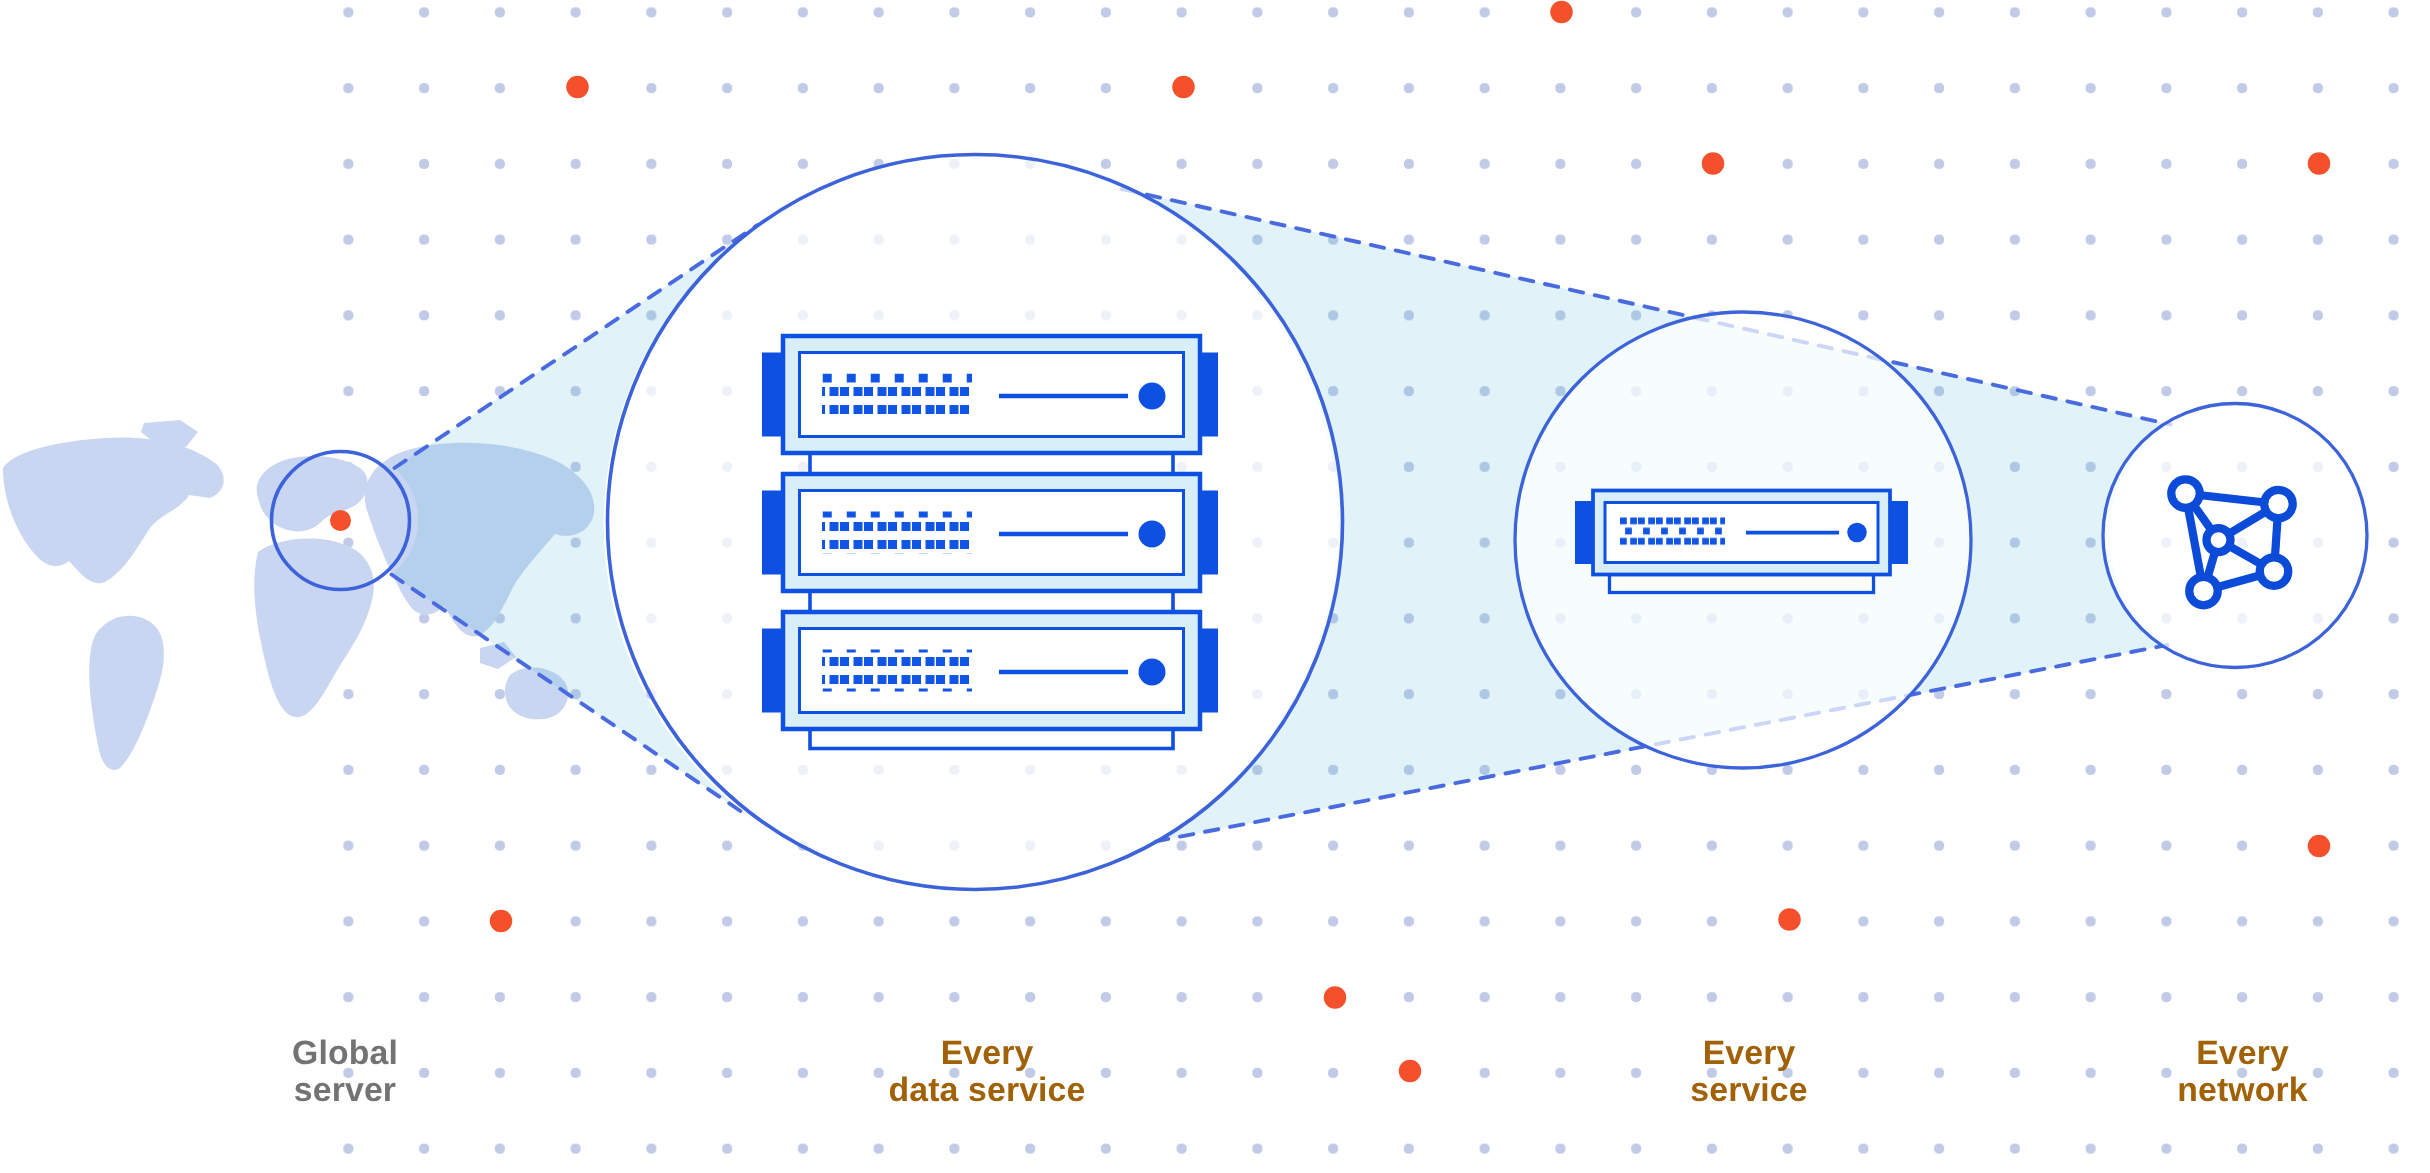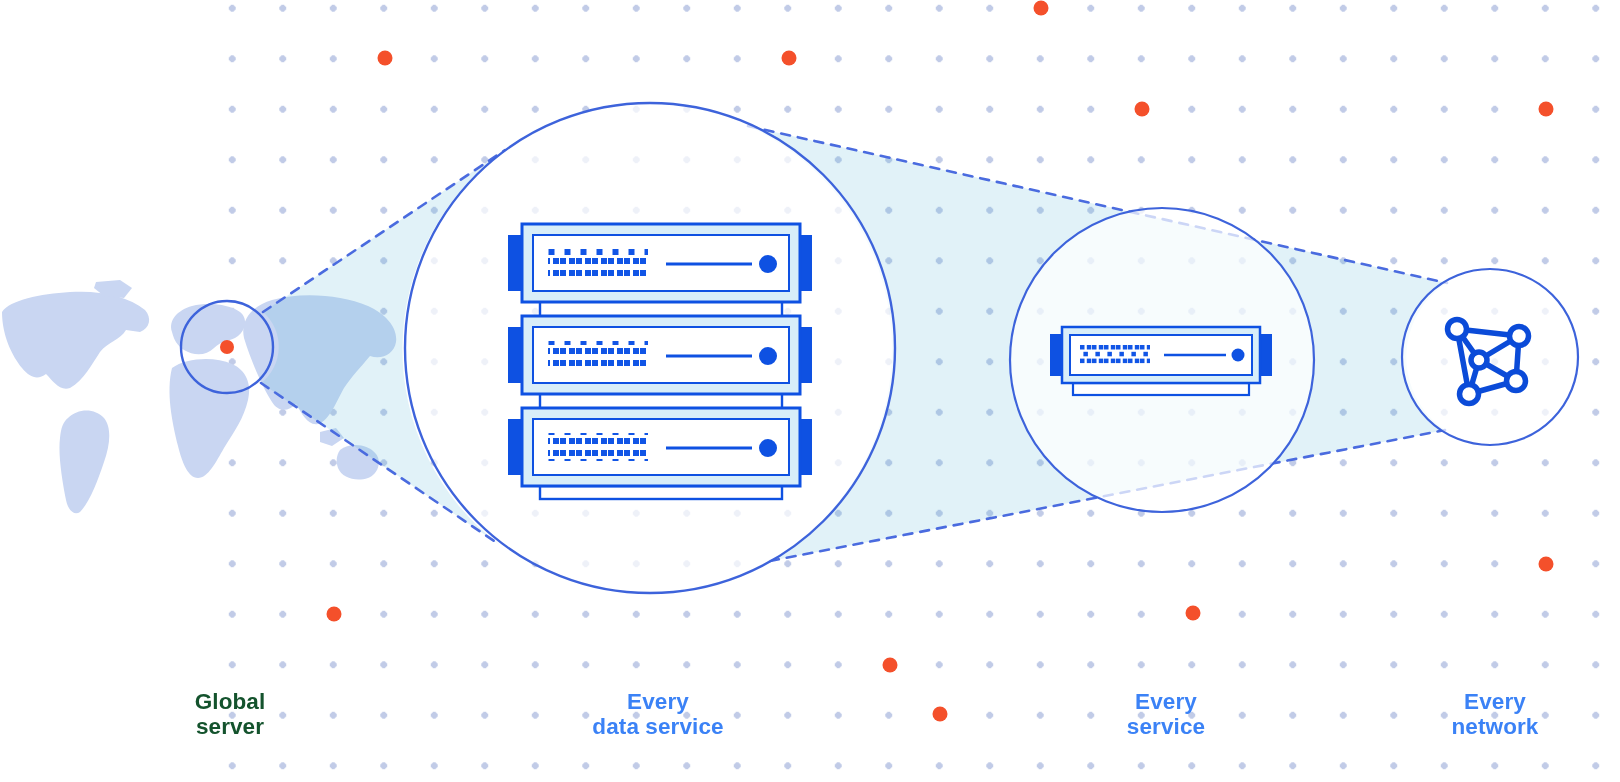--- a/index.html
+++ b/index.html
@@ -5,24 +5,24 @@
   html,body{margin:0;padding:0;background:#fff;}
   .stage{position:relative;width:1620px;height:782px;overflow:hidden;background:#ffffff;
          font-family:"Liberation Sans",sans-serif;}
   
   .dot-grid{position:absolute;left:207px;top:-17px;width:1413px;height:799px;
     background-image:radial-gradient(circle,#c1cbe7 3.3px,rgba(193,203,231,0) 3.6px);
     background-size:50.5px 50.5px;}
   .art{position:absolute;left:0;top:0;}
   
   .lbl{position:absolute;transform:translateX(-50%);text-align:center;
-       font-weight:700;font-size:22.5px;line-height:25px;color:#3b82f6;
+       font-weight:700;font-size:22.5px;line-height:25px;color:#a16207;
        letter-spacing:.1px;white-space:nowrap;}
   .lbl span{display:block;}
-  .lbl.accent{color:#14532d;}
+  .lbl.accent{color:#737373;}
 </style>
 </head>
 <body>
 
 <div class="stage">
 
   <div class="dot-grid"></div>
 
   <svg class="art" width="1620" height="782" viewBox="0 0 1620 782">
     <defs>

